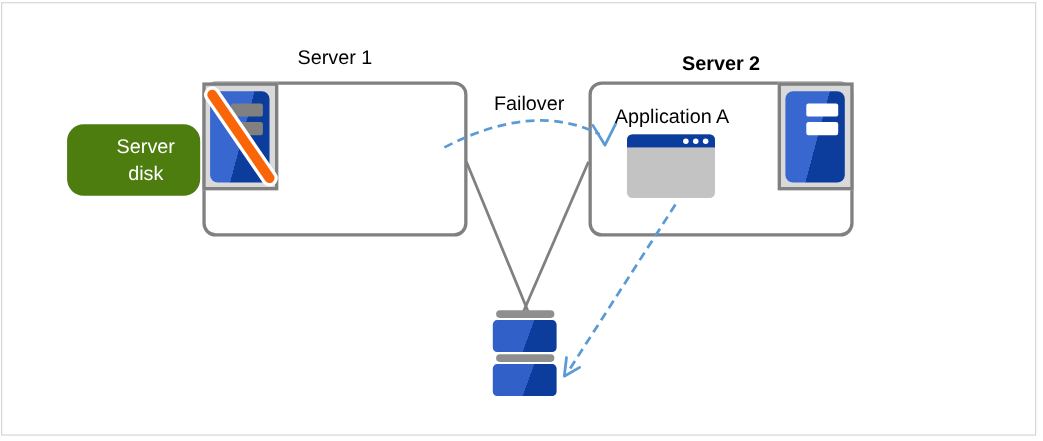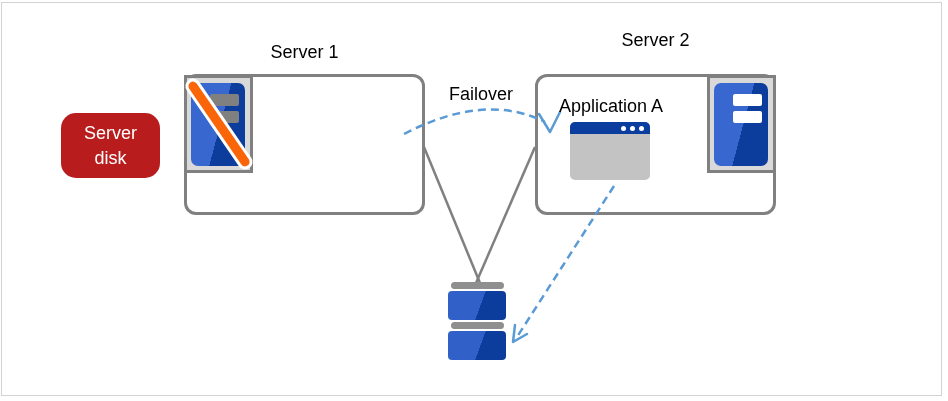--- a/index.html
+++ b/index.html
@@ -21,30 +21,30 @@
     background:#ffffff;
   }
   .server-box.s1{left:184px;}
   .server-box.s2{left:535px;}
   
   .lbl{
     position:absolute;color:#000;font-size:18px;line-height:20px;
     text-align:center;white-space:nowrap;
   }
   .lbl.server1{left:184px;top:42px;width:241px;}
-  .lbl.server2{left:535px;top:30px;width:241px;}
+  .lbl.server2{left:535px;top:48px;width:241px;font-weight:bold;}
   .lbl.failover{left:401px;top:84px;width:160px;}
   .lbl.application{left:531px;top:96px;width:160px;}
   .lbl.shareddisk{left:407px;top:369px;width:160px;}
   
   .badge{
     position:absolute;left:61px;top:113px;width:99px;height:65px;
-    background:#b91c1c;border-radius:15px;color:#fff;
+    background:#4d7c0f;border-radius:15px;color:#fff;
     display:flex;flex-direction:column;align-items:center;justify-content:center;
-    font-size:18px;line-height:25px;
+    font-size:18px;line-height:25px;padding-left:22px;
   }
   
   .icon-frame{
     position:absolute;top:75px;width:69px;height:98px;
     box-sizing:border-box;background:#d9d9d9;border:3px solid #808080;
   }
   .icon-frame.f1{left:184px;}
   .icon-frame.f2{left:707px;}
   .chassis{
     position:absolute;left:4px;top:5px;width:54px;height:83px;

